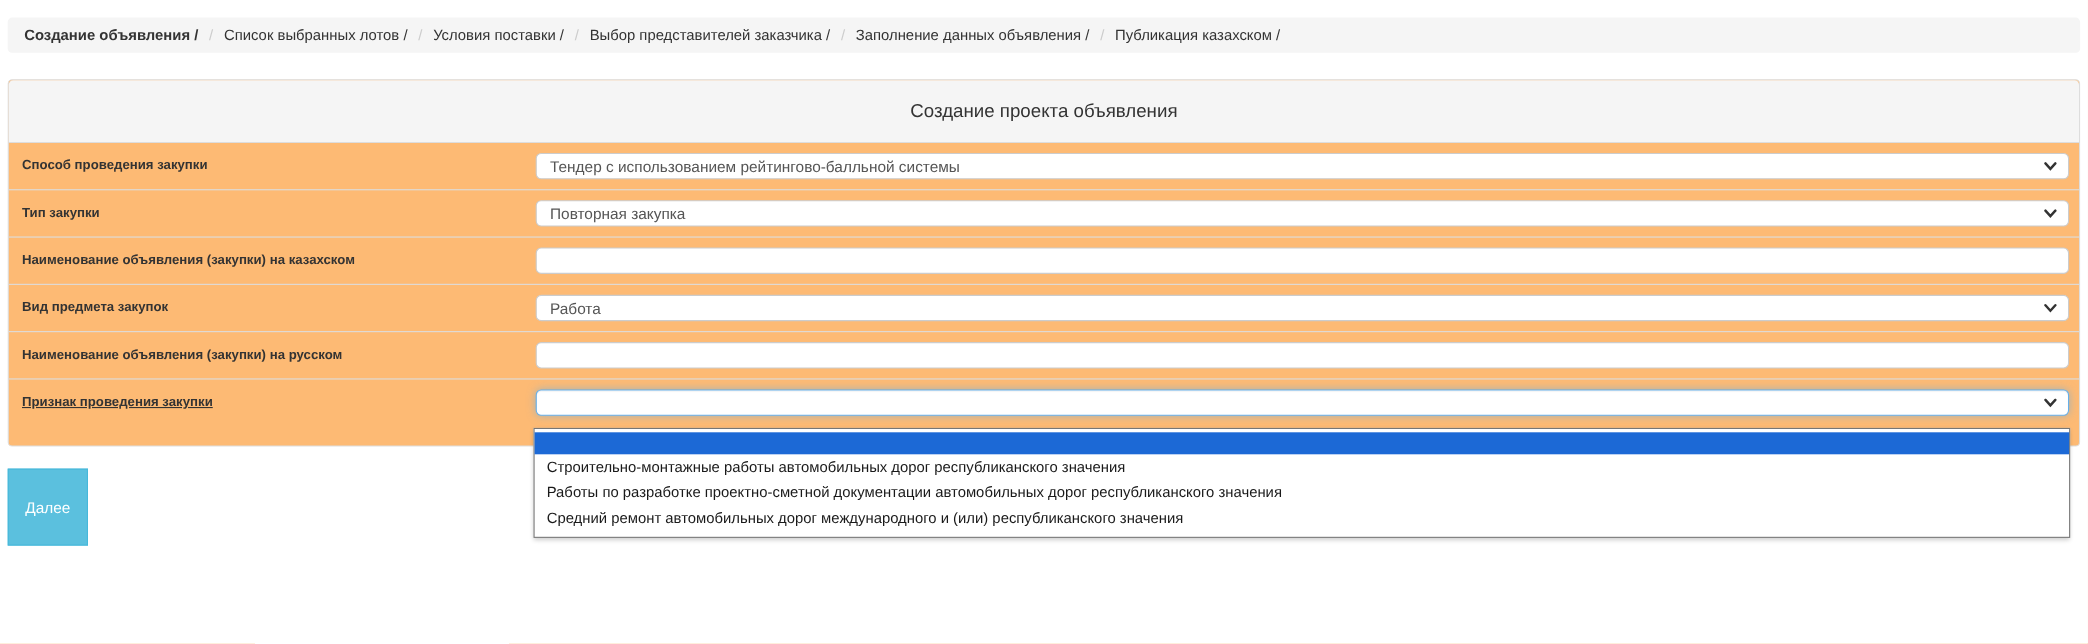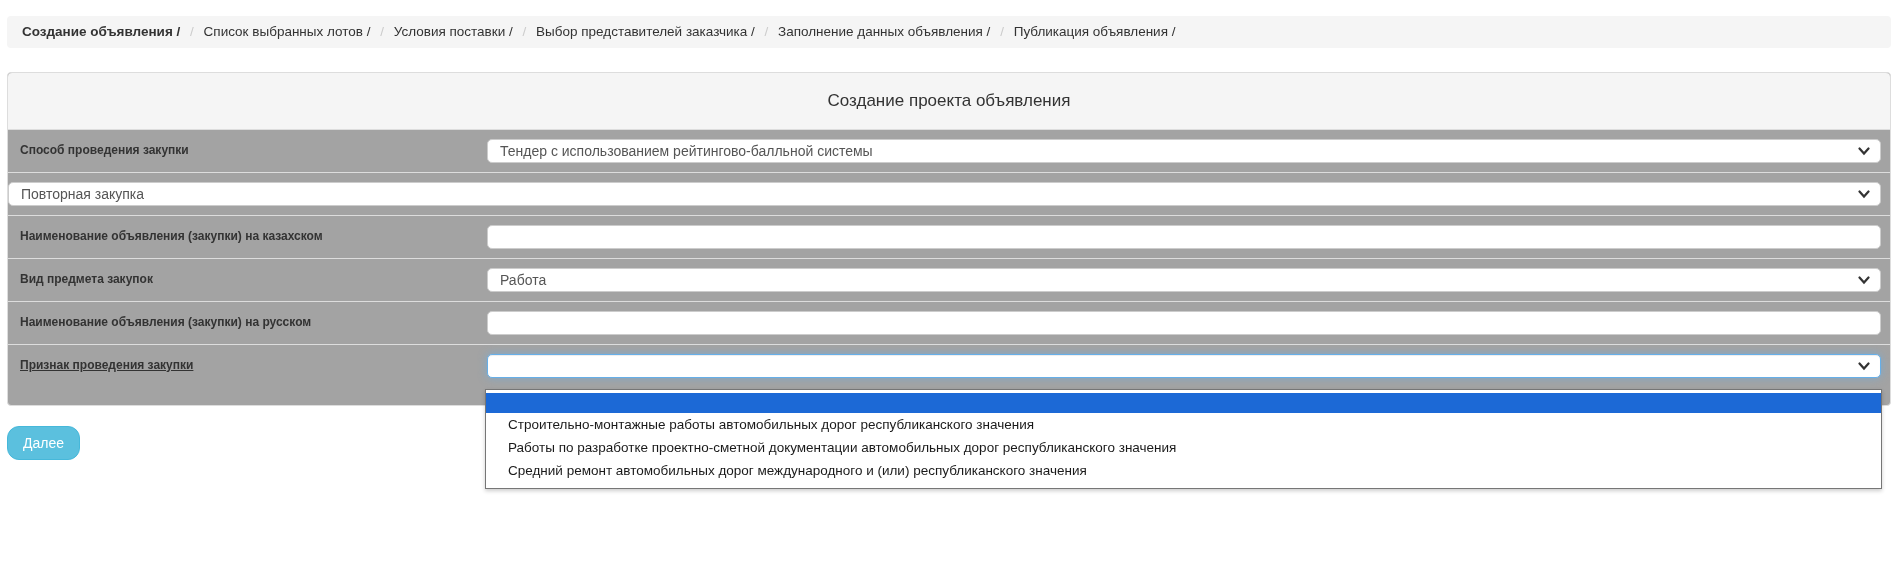--- a/index.html
+++ b/index.html
@@ -23,21 +23,21 @@
   }
   .bc-item { color: #333; cursor: pointer; }
   .bc-item.bold { font-weight: bold; }
   .bc-sep { color: #ccc; padding: 0 6px; }
 
   
   .panel {
     margin: 0 7px;
     border: 1px solid #ddd;
     border-radius: 4px;
-    background: #a3a3a3;
+    background: #fdba74;
   }
   .panel-heading {
     background: #f5f5f5;
     border-bottom: 1px solid #ddd;
     border-radius: 4px 4px 0 0;
     padding: 18px 15px;
     text-align: center;
     font-size: 17px;
     color: #333;
   }
@@ -92,43 +92,43 @@
     background: #fff;
     border: 1px solid #767676;
     box-shadow: 0 2px 4px rgba(0,0,0,.2);
     padding: 3px 0 6px 0;
     z-index: 20;
   }
   .dd-option {
     font-size: 13.5px;
     color: #1a1a1a;
     line-height: 23px;
-    padding: 0 22px;
+    padding: 0 11px;
     white-space: nowrap;
     overflow: hidden;
     cursor: default;
   }
   .dd-option.highlighted {
     background: #1c69d6;
     color: #fff;
     height: 20px;
     line-height: 20px;
   }
 
   
   .btn-next {
     display: inline-block;
     margin: 20px 0 0 7px;
     background: #5bc0de;
     border: 1px solid #46b8da;
-    border-radius: 12px;
+    border-radius: 0;
     color: #fff;
     font-size: 14px;
     font-family: "Liberation Sans", "DejaVu Sans", sans-serif;
-    padding: 7px 15px;
+    padding: 25px 15px;
     cursor: pointer;
     line-height: 18px;
   }
 </style>
 </head>
 <body>
 
 
 
 
@@ -136,21 +136,21 @@
   <span class="bc-item bold">Создание объявления /</span>
   <span class="bc-sep">/</span>
   <span class="bc-item">Список выбранных лотов /</span>
   <span class="bc-sep">/</span>
   <span class="bc-item">Условия поставки /</span>
   <span class="bc-sep">/</span>
   <span class="bc-item">Выбор представителей заказчика /</span>
   <span class="bc-sep">/</span>
   <span class="bc-item">Заполнение данных объявления /</span>
   <span class="bc-sep">/</span>
-  <span class="bc-item">Публикация объявления /</span>
+  <span class="bc-item">Публикация казахском /</span>
 </nav>
 
 
 <section class="panel">
   <div class="panel-heading">Создание проекта объявления</div>
 
   <div class="form-row">
     <div class="row-label">Способ проведения закупки</div>
     <div class="row-control">
       <div class="ctl-wrap">
@@ -158,20 +158,21 @@
           <span>Тендер с использованием рейтингово-балльной системы</span>
           <svg class="chev" viewBox="0 0 12 9">
               <path d="M1.5 1.5l4.5 5 4.5-5" stroke="#333" stroke-width="2.2" fill="none" stroke-linecap="round"></path>
             </svg>
         </div>
       </div>
     </div>
   </div>
 
   <div class="form-row">
+    <div class="row-label">Тип закупки</div>
     <div class="row-control">
       <div class="ctl-wrap">
         <div class="control fake-select">
           <span>Повторная закупка</span>
           <svg class="chev" viewBox="0 0 12 9">
               <path d="M1.5 1.5l4.5 5 4.5-5" stroke="#333" stroke-width="2.2" fill="none" stroke-linecap="round"></path>
             </svg>
         </div>
       </div>
     </div>

